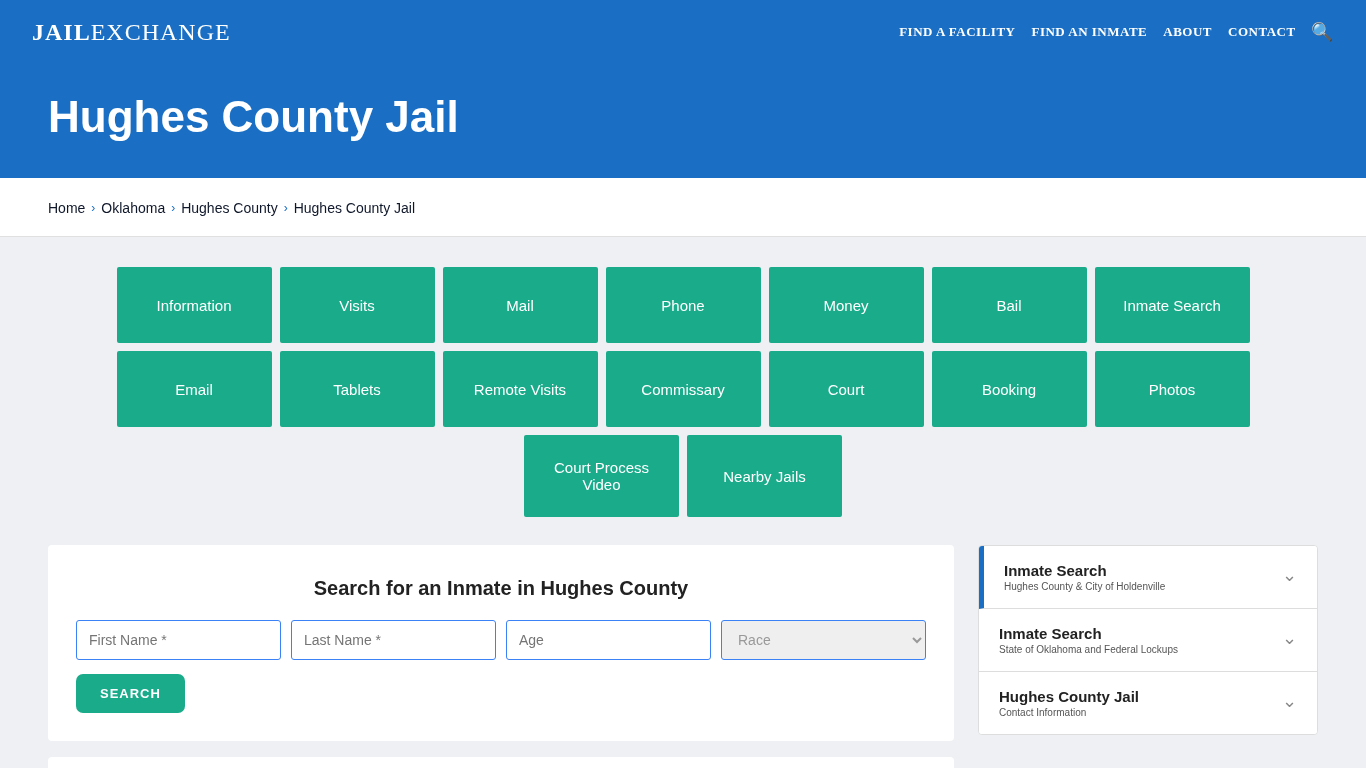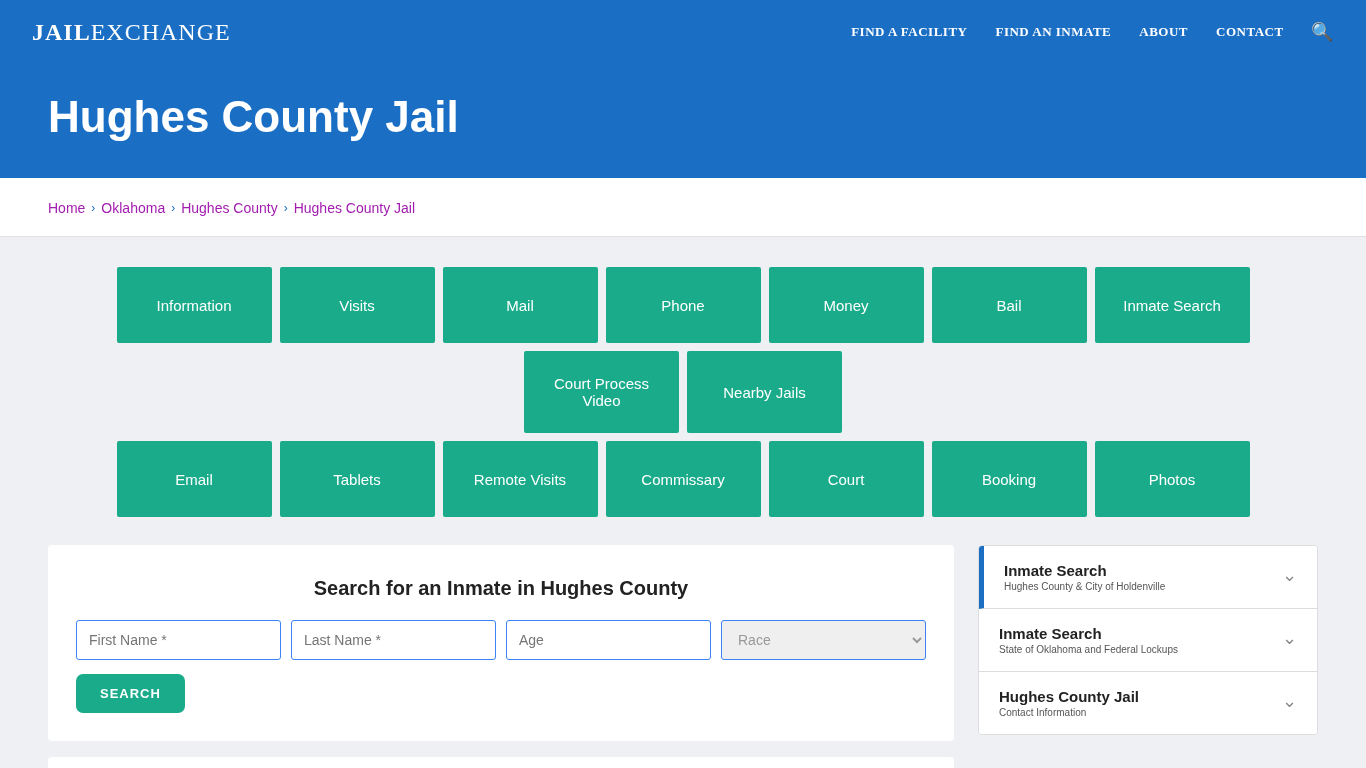--- a/index.html
+++ b/index.html
@@ -21,21 +21,21 @@
       font-size: 24px;
       font-weight: 900;
       color: #fff;
       letter-spacing: 1px;
     }
     .navbar-logo .exchange { color: #fff; font-weight: 400; }
     .navbar-logo .jail { color: #fff; font-weight: 900; }
     .navbar-nav {
       display: flex;
       align-items: center;
-      gap: 28px;
+      gap: 16px;
     }
     .navbar-nav a {
       color: #fff;
       text-decoration: none;
       font-size: 13px;
       font-weight: 700;
       letter-spacing: 0.5px;
       text-transform: uppercase;
     }
     .navbar-search-icon {
@@ -67,21 +67,21 @@
       padding: 16px 48px 20px;
       border-bottom: 1px solid #e0e0e0;
     }
     .breadcrumb {
       display: flex;
       align-items: center;
       gap: 6px;
       font-size: 14px;
     }
     .breadcrumb a {
-      color: #a21caf;
+      color: #0f172a;
       text-decoration: none;
     }
     .breadcrumb .sep {
       color: #1a6fc4;
       font-size: 12px;
     }
 
     
     .main-area {
       background: #eef0f3;
@@ -257,31 +257,31 @@
     <div class="tiles-row">
       <button class="tile">Information</button>
       <button class="tile">Visits</button>
       <button class="tile">Mail</button>
       <button class="tile">Phone</button>
       <button class="tile">Money</button>
       <button class="tile">Bail</button>
       <button class="tile">Inmate Search</button>
     </div>
     <div class="tiles-row">
-      <button class="tile">Court Process Video</button>
-      <button class="tile">Nearby Jails</button>
-    </div>
-    <div class="tiles-row">
       <button class="tile">Email</button>
       <button class="tile">Tablets</button>
       <button class="tile">Remote Visits</button>
       <button class="tile">Commissary</button>
       <button class="tile">Court</button>
       <button class="tile">Booking</button>
       <button class="tile">Photos</button>
+    </div>
+    <div class="tiles-row">
+      <button class="tile">Court Process Video</button>
+      <button class="tile">Nearby Jails</button>
     </div>
   </div>
 
   <div class="content-grid">
 
     <div>
 
       <div class="inmate-search-card">
         <h2>Search for an Inmate in Hughes County</h2>
         <div class="search-fields">

